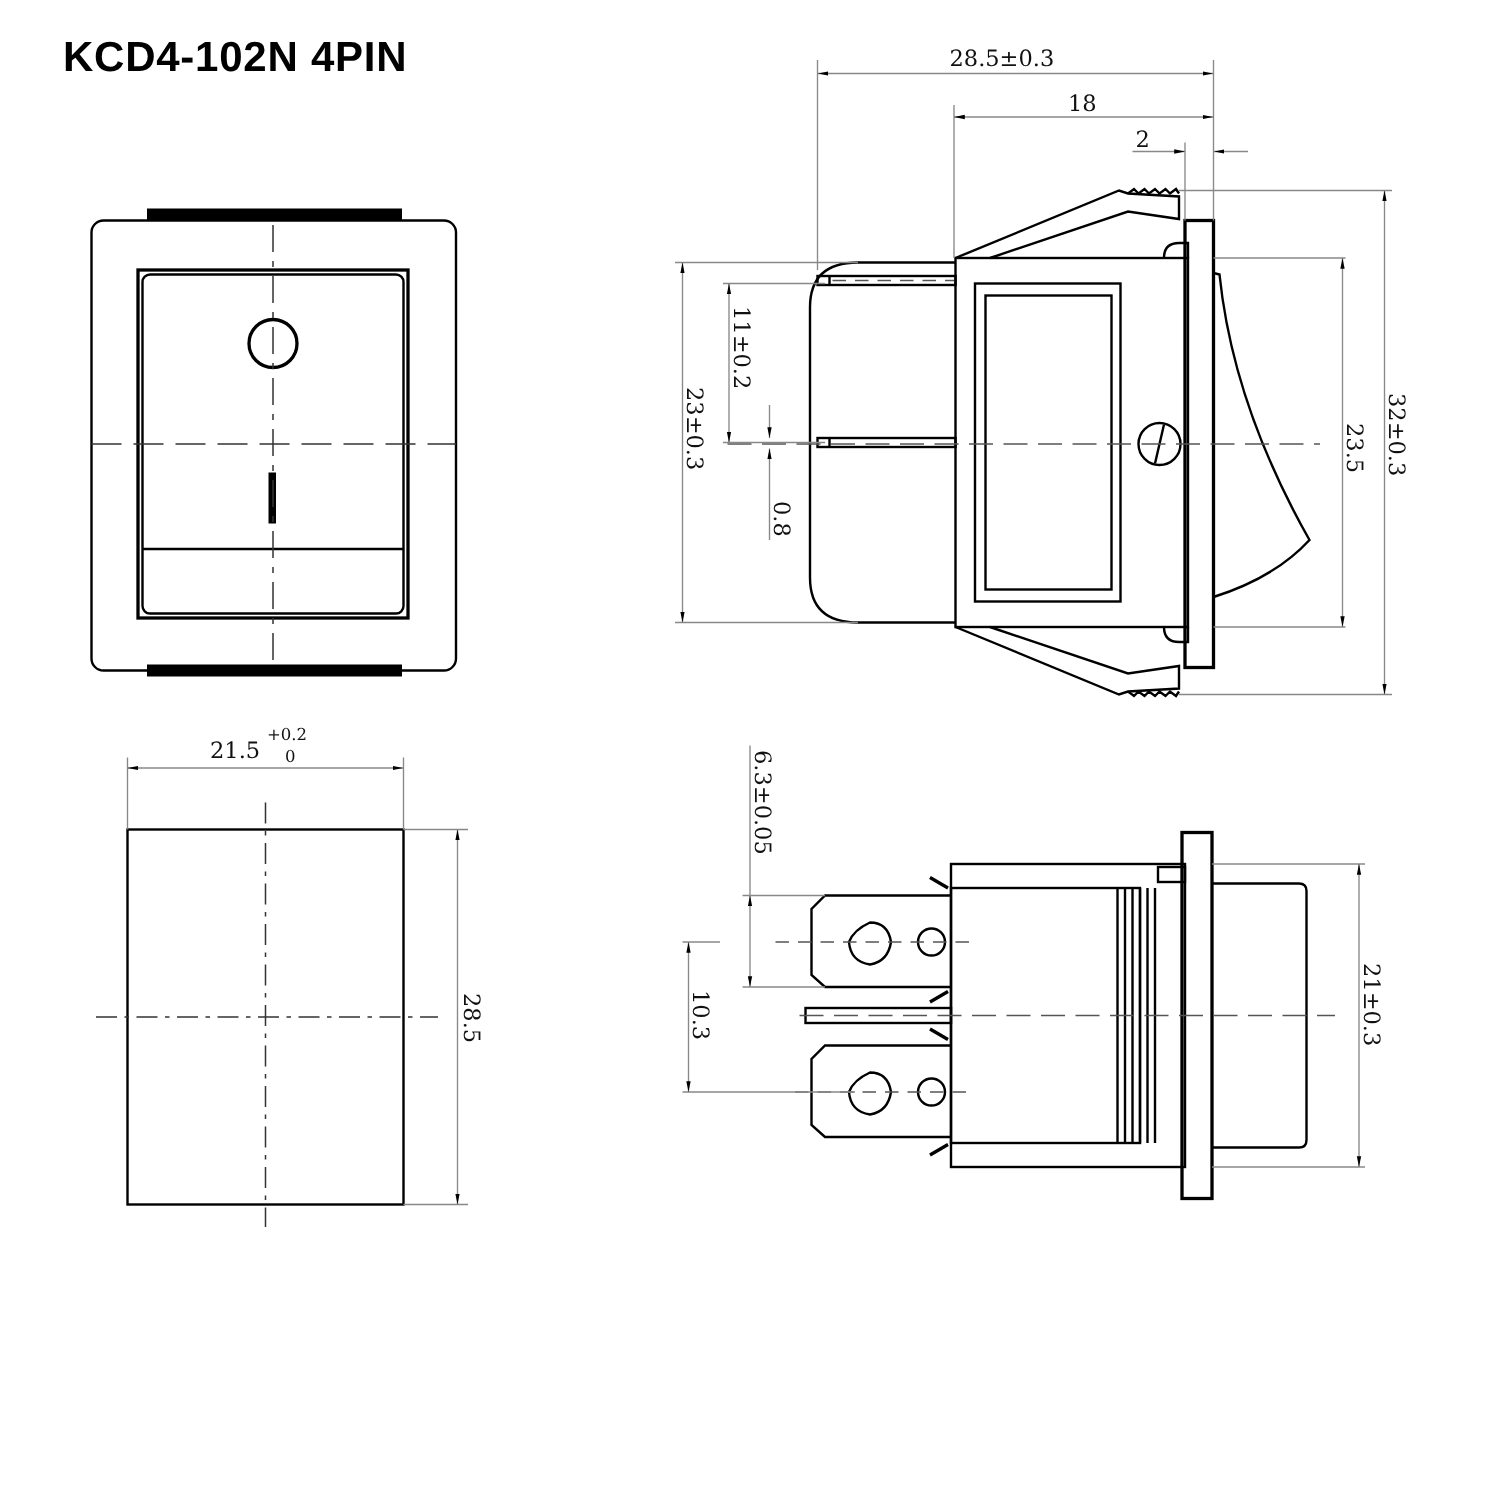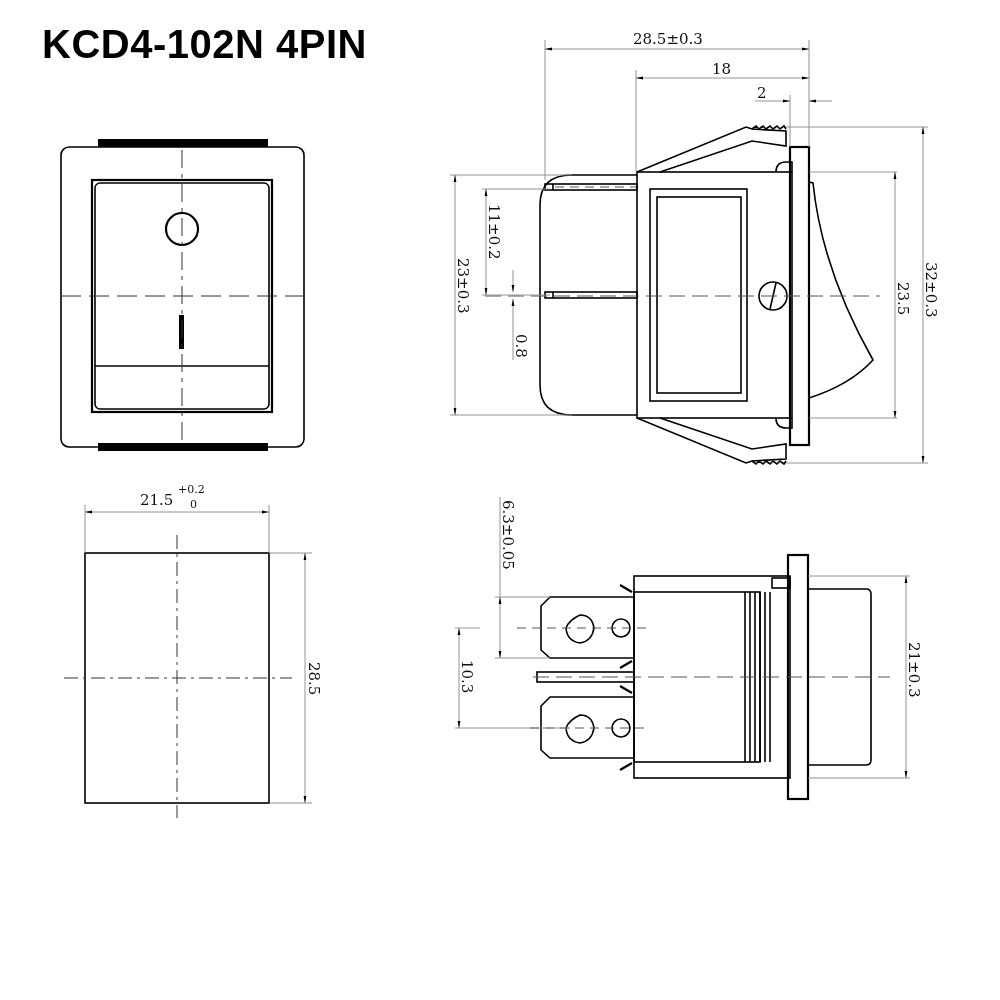--- a/index.html
+++ b/index.html
@@ -1,20 +1,20 @@
 <!DOCTYPE html>
 <html><head>
   <meta charset="utf-8">
   <style>
     html, body { margin: 0; padding: 0; background: #ffffff; }
     body { width: 1000px; height: 1000px; position: relative; overflow: hidden; }
     .title {
       position: absolute; left: 42px; top: 22px;
       font-family: "Liberation Sans", sans-serif; font-weight: bold;
-      font-size: 40px; color: #000; letter-spacing: 0.5px;
+      font-size: 28px; color: #000; letter-spacing: 0.5px;
     }
     svg { position: absolute; left: 0; top: 0; }
     .dim { font-family: "DejaVu Serif", "Liberation Serif", serif; font-size: 15px; fill: #111; }
     .dimsup { font-family: "DejaVu Serif", "Liberation Serif", serif; font-size: 11px; fill: #111; }
     .thick { stroke: #000; stroke-width: 2.2; fill: none; }
     .med { stroke: #000; stroke-width: 1.6; fill: none; }
     .thin { stroke: #888; stroke-width: 0.9; fill: none; }
     .center { stroke: #333; stroke-width: 1; fill: none; stroke-dasharray: 14 5 3 5; }
     .dash { stroke: #555; stroke-width: 1; fill: none; stroke-dasharray: 9 6; }
     .arrow { fill: #000; }

